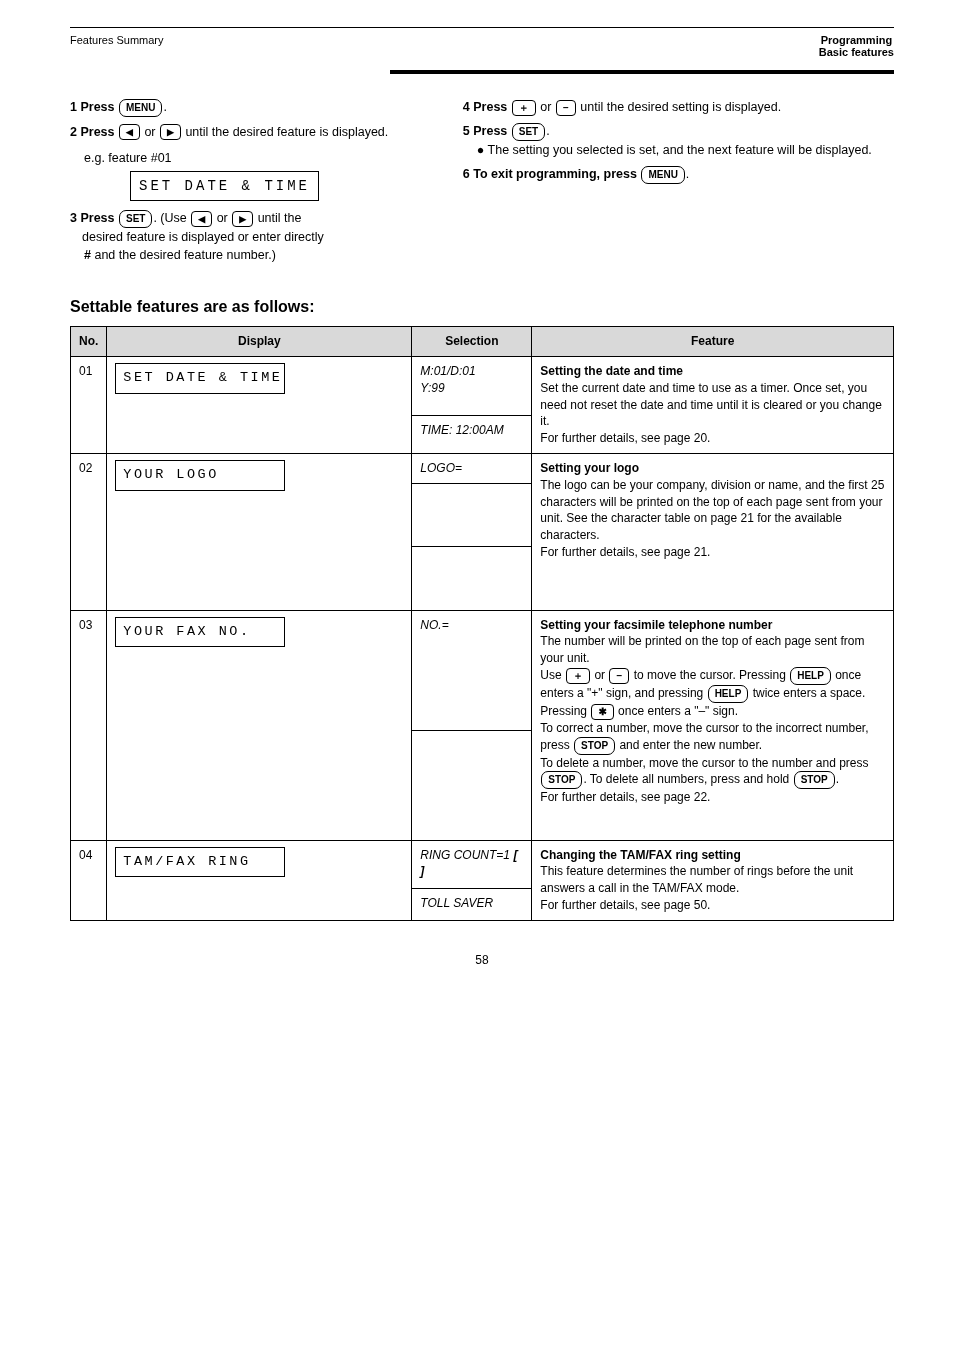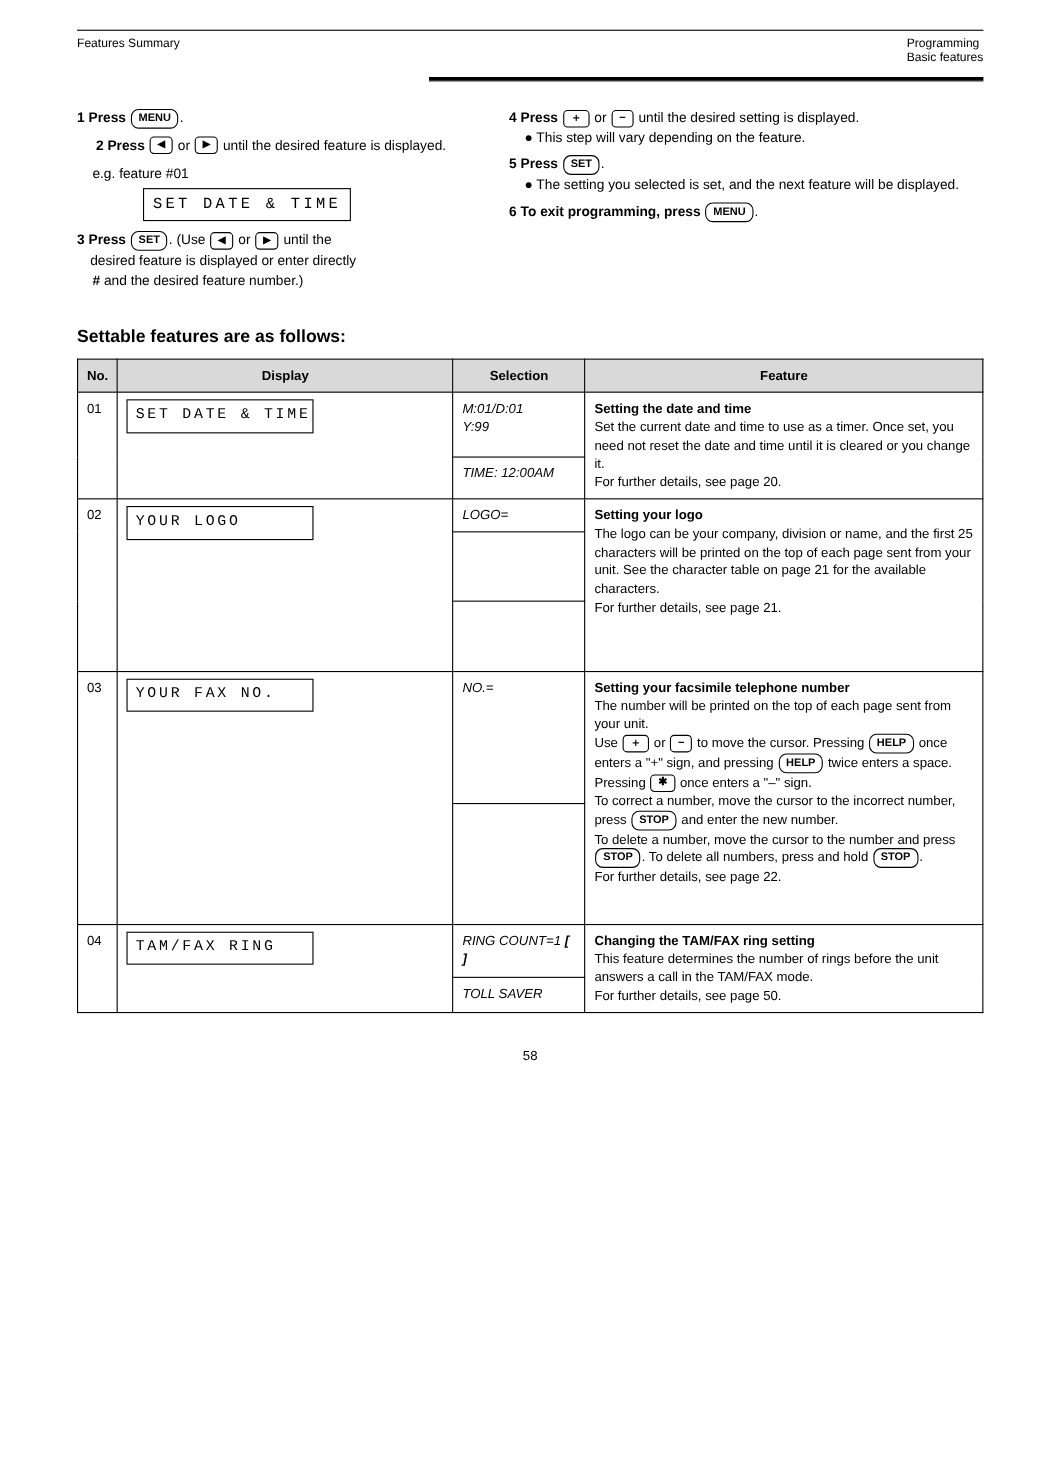--- a/index.html
+++ b/index.html
@@ -19,22 +19,22 @@
     border-top: 1px solid #000;
     margin-bottom: 6px;
   }
   .header-row {
     display: flex;
     justify-content: space-between;
     align-items: flex-start;
     font-size: 11px;
   }
   .header-right {
-    font-weight: normal;
-    text-align: left;
+    font-weight: bold;
+    text-align: center;
   }
   .double-rule-wrap {
     margin-top: 12px;
     margin-left: 320px;
     border-top: 3px solid #000;
     height: 4px;
     border-bottom: 1px solid #000;
     margin-bottom: 24px;
   }
   .intro-cols {
@@ -136,21 +136,21 @@
     </div>
   </div>
   <div class="double-rule-wrap"></div>
 
   <div class="intro-cols">
     <div class="intro-col left">
       <div>
         <b><span>1 Press</span></b>
         <span class="icon-key">MENU</span><span>.</span>
       </div>
-      <div style="margin-top:6px;text-align:center;">
+      <div style="margin-top:6px;">
         <b><span>2 Press</span></b>
         <span class="icon-key small">
             <span class="tri-left"></span>
           </span>
         <span>or</span>
         <span class="icon-key small">
             <span class="tri-right"></span>
           </span>
         <span>until the desired feature is displayed.</span>
       </div>
@@ -175,21 +175,20 @@
     </div>
 
     <div class="intro-col right">
       <div>
         <b><span>4 Press</span></b>
         <span class="icon-key small">＋</span>
         <span>or</span>
         <span class="icon-key small">−</span>
         <span>until the desired setting is displayed.</span>
       </div>
-      <div style="margin-left:14px;">● This step will vary depending on the feature.</div>
       <div style="margin-top:6px;">
         <b><span>5 Press</span></b>
         <span class="icon-key">SET</span><span>.</span>
       </div>
       <div style="margin-left:14px;">● The setting you selected is set, and the next feature will be displayed.</div>
       <div style="margin-top:6px;">
         <b><span>6 To exit programming, press</span></b>
         <span class="icon-key">MENU</span><span>.</span>
       </div>
     </div>

